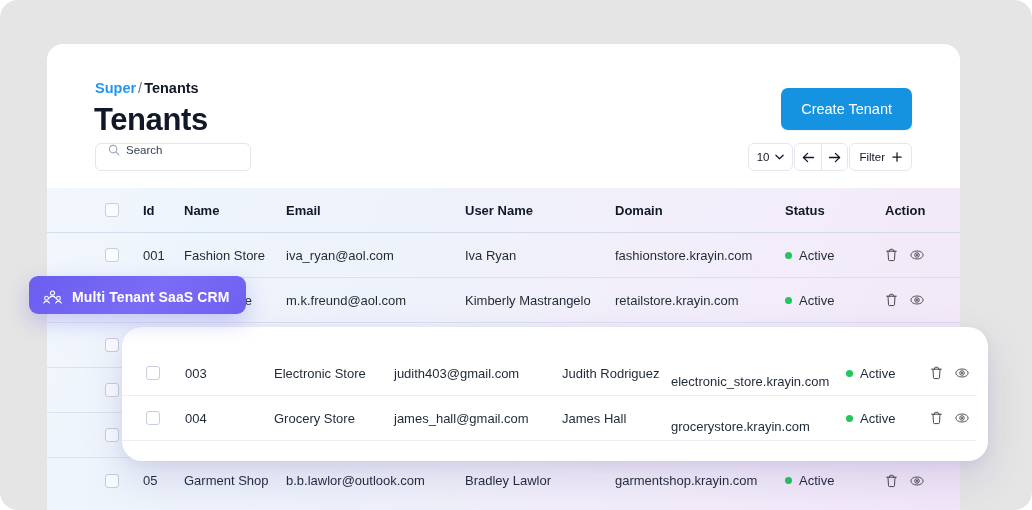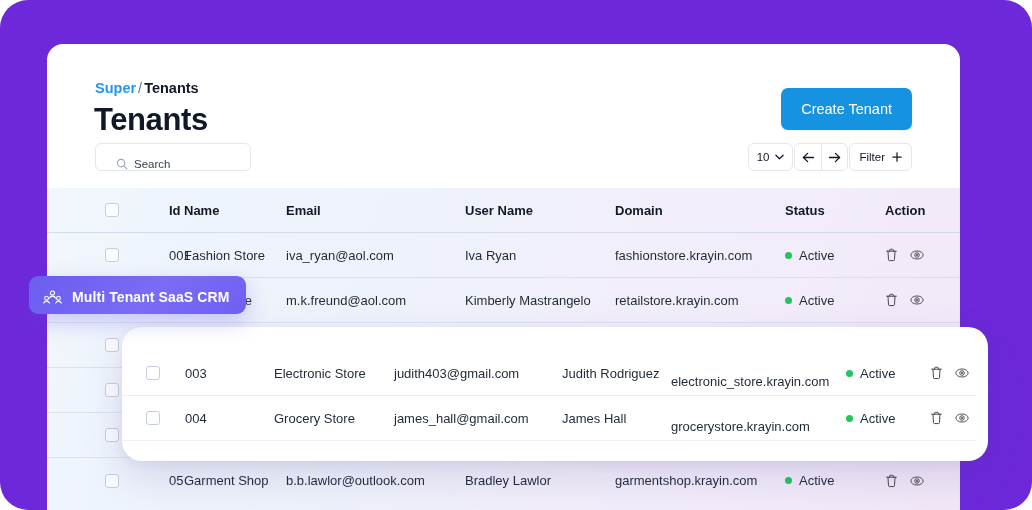--- a/index.html
+++ b/index.html
@@ -5,22 +5,22 @@
   * { box-sizing: border-box; margin: 0; padding: 0; }
   html, body {
     width: 1032px; height: 510px;
     font-family: "Liberation Sans", sans-serif;
     background: #ffffff;
     overflow: hidden;
   }
   #stage {
     position: relative;
     width: 1032px; height: 510px;
-    background: #6d28d9;
-    border-radius: 28px;
+    background: #e5e5e5;
+    border-radius: 18px;
     overflow: hidden;
   }
 
   
   #main-card {
     position: absolute;
     left: 47px; top: 44px;
     width: 913px; height: 466px;
     background: #ffffff;
     border-radius: 16px 16px 0 0;
@@ -41,22 +41,22 @@
     position: absolute; left: 47px; top: 58px;
     font-size: 31px; font-weight: bold; color: #111827;
     letter-spacing: -0.4px;
   }
 
   
   .search-box {
     position: absolute; left: 48px; top: 99px;
     width: 156px; height: 28px;
     border: 1px solid #e2e6ee; border-radius: 6px;
-    background: #fff; display: flex; align-items: flex-end;
-    padding: 0 20px; gap: 6px;
+    background: #fff; display: flex; align-items: flex-start;
+    padding: 0 12px; gap: 6px;
   }
   .search-box svg { flex: 0 0 auto; }
   .search-input {
     border: none; outline: none; background: transparent;
     font-family: "Liberation Sans", sans-serif;
     font-size: 11.5px; color: #111827; width: 100%;
   }
   .search-input::placeholder { color: #374151; }
 
   
@@ -112,21 +112,21 @@
     display: flex; align-items: center;
     border-bottom: 1px solid rgba(180,195,220,.35);
   }
   .trow.head {
     height: 45px; border-bottom: 1px solid rgba(180,195,220,.5);
   }
   .cell { font-size: 13px; color: #1f2937; white-space: nowrap; }
   .head .cell { font-weight: 600; color: #111827; font-size: 13px; }
 
   .c-chk   { position: absolute; left: 58px; }
-  .c-id    { position: absolute; left: 96px; margin-left: 26px; }
+  .c-id    { position: absolute; left: 96px; }
   .c-name  { position: absolute; left: 137px; }
   .c-email { position: absolute; left: 239px; }
   .c-user  { position: absolute; left: 418px; }
   .c-dom   { position: absolute; left: 568px; text-align: right; }
   .c-stat  { position: absolute; left: 738px; }
   .c-act   { position: absolute; left: 838px; }
 
   .chk {
     width: 14px; height: 14px;
     border: 1.4px solid #c7cede; border-radius: 3px;

